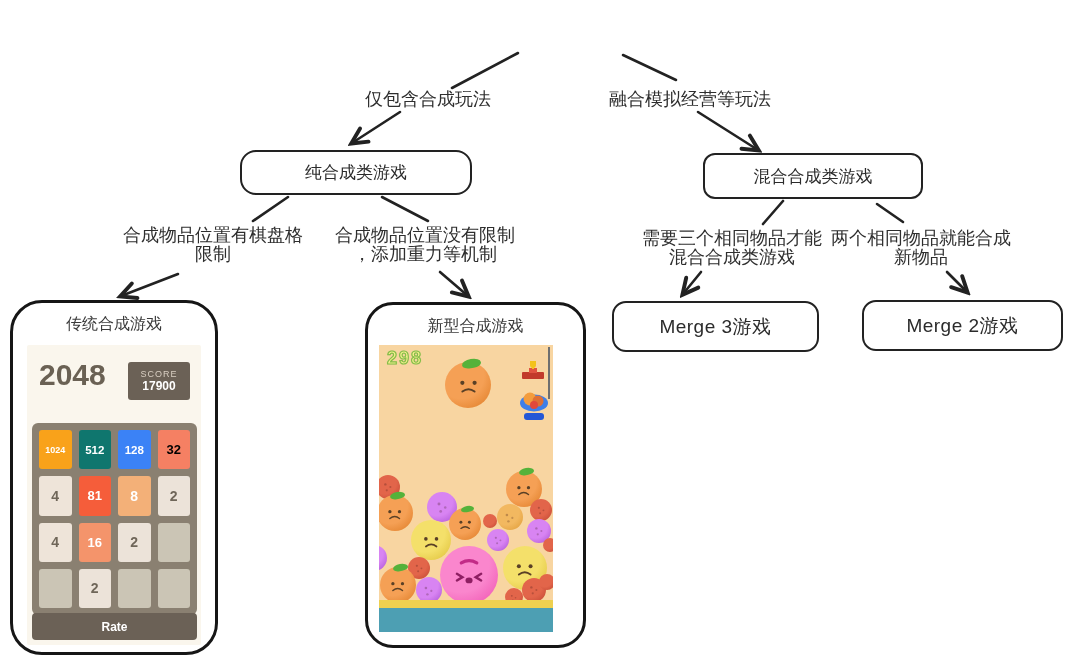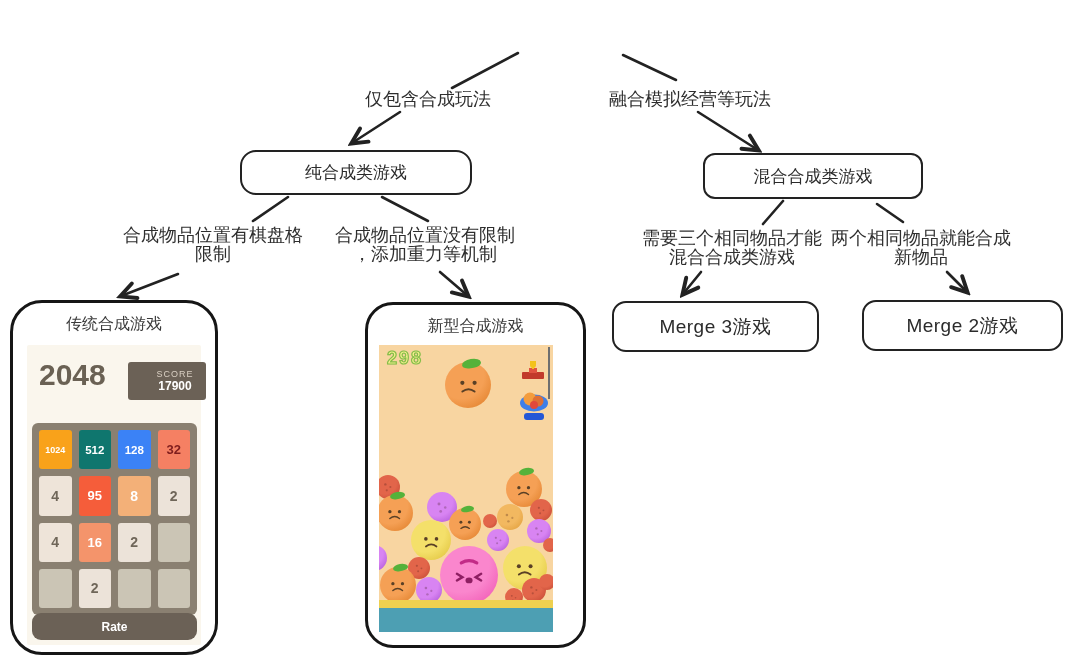--- a/index.html
+++ b/index.html
@@ -35,21 +35,21 @@
   .screen1{position:absolute;left:14px;top:42px;width:174px;height:300px;border-radius:2px;}
   .logo2048{position:absolute;left:12px;top:13px;font-size:30px;font-weight:bold;color:#6a6154;}
   .scorebox{position:absolute;left:101px;top:17px;width:62px;height:38px;border-radius:3px;
             display:flex;flex-direction:column;align-items:center;justify-content:center;}
   .scorebox .sl{font-size:9px;letter-spacing:1px;color:#d9cfc2;}
   .scorebox .sv{font-size:12px;font-weight:bold;color:#fff;}
   .board{position:absolute;left:5px;top:78px;width:165px;height:192px;border-radius:6px;
          display:grid;grid-template-columns:repeat(4,1fr);grid-template-rows:repeat(4,1fr);
          gap:7px;padding:7px;box-sizing:border-box;}
   .tile{border-radius:3px;display:flex;align-items:center;justify-content:center;font-weight:bold;}
-  .ratebtn{position:absolute;left:5px;top:268px;width:165px;height:27px;border-radius:9px;
+  .ratebtn{position:absolute;left:5px;top:268px;width:165px;height:27px;border-radius:4px;
            display:flex;align-items:center;justify-content:center;
            color:#fff;font-size:12px;font-weight:bold;}
 
   
   .screen2{position:absolute;left:11px;top:40px;width:174px;height:287px;overflow:hidden;}
   .wm-score{position:absolute;left:8px;top:3px;font-size:18px;font-weight:bold;letter-spacing:2px;
             color:#f6f28e;-webkit-text-stroke:1.2px #86bd4a;
             text-shadow:0 0 1px #86bd4a;}
   .wm-vline{position:absolute;left:169px;top:2px;width:2px;height:52px;background:#6f6f6f;}
   .wm-floor{position:absolute;left:0;top:255px;width:100%;height:8px;}
@@ -114,31 +114,31 @@
   </div>
   <div class="elabel e-m2">
     <div>两个相同物品就能合成</div>
     <div>新物品</div>
   </div>
 
   <div class="phone p1">
     <div class="phone-title">传统合成游戏</div>
     <div class="screen1" style="background: rgb(250, 246, 237);">
       <div class="logo2048">2048</div>
-      <div class="scorebox" style="background: rgb(107, 97, 86); padding-left: 16px;">
+      <div class="scorebox" style="background: rgb(107, 97, 86);">
         <div class="sl">SCORE</div>
         <div class="sv">17900</div>
       </div>
       <div class="board" style="background: rgb(138, 128, 113);">
           <div class="tile" style="background: rgb(249, 162, 26); color: rgb(255, 255, 255); font-size: 9px;">1024</div>
           <div class="tile" style="background: #0f766e; color: rgb(255, 255, 255); font-size: 11.5px;">512</div>
           <div class="tile" style="background: #3b82f6; color: rgb(255, 255, 255); font-size: 11.5px;">128</div>
-          <div class="tile" style="background: rgb(245, 128, 99); color: #7f1d1d; font-size: 13px;">32</div>
+          <div class="tile" style="background: rgb(245, 128, 99); color: #000000; font-size: 13px;">32</div>
           <div class="tile" style="background: rgb(238, 228, 217); color: rgb(111, 102, 89); font-size: 14px;">4</div>
-          <div class="tile" style="background: rgb(245, 93, 58); color: rgb(255, 255, 255); font-size: 13px;">95</div>
+          <div class="tile" style="background: rgb(245, 93, 58); color: rgb(255, 255, 255); font-size: 13px;">81</div>
           <div class="tile" style="background: rgb(243, 176, 120); color: rgb(255, 255, 255); font-size: 14px;">8</div>
           <div class="tile" style="background: rgb(236, 227, 217); color: rgb(111, 102, 89); font-size: 14px;">2</div>
           <div class="tile" style="background: rgb(238, 228, 217); color: rgb(111, 102, 89); font-size: 14px;">4</div>
           <div class="tile" style="background: rgb(244, 148, 107); color: rgb(255, 255, 255); font-size: 13px;">16</div>
           <div class="tile" style="background: rgb(236, 227, 217); color: rgb(111, 102, 89); font-size: 14px;">2</div>
           <div class="tile" style="background: rgb(203, 197, 181);"></div>
           <div class="tile" style="background: rgb(203, 197, 181);"></div>
           <div class="tile" style="background: rgb(236, 227, 217); color: rgb(111, 102, 89); font-size: 14px;">2</div>
           <div class="tile" style="background: rgb(203, 197, 181);"></div>
           <div class="tile" style="background: rgb(203, 197, 181);"></div>

